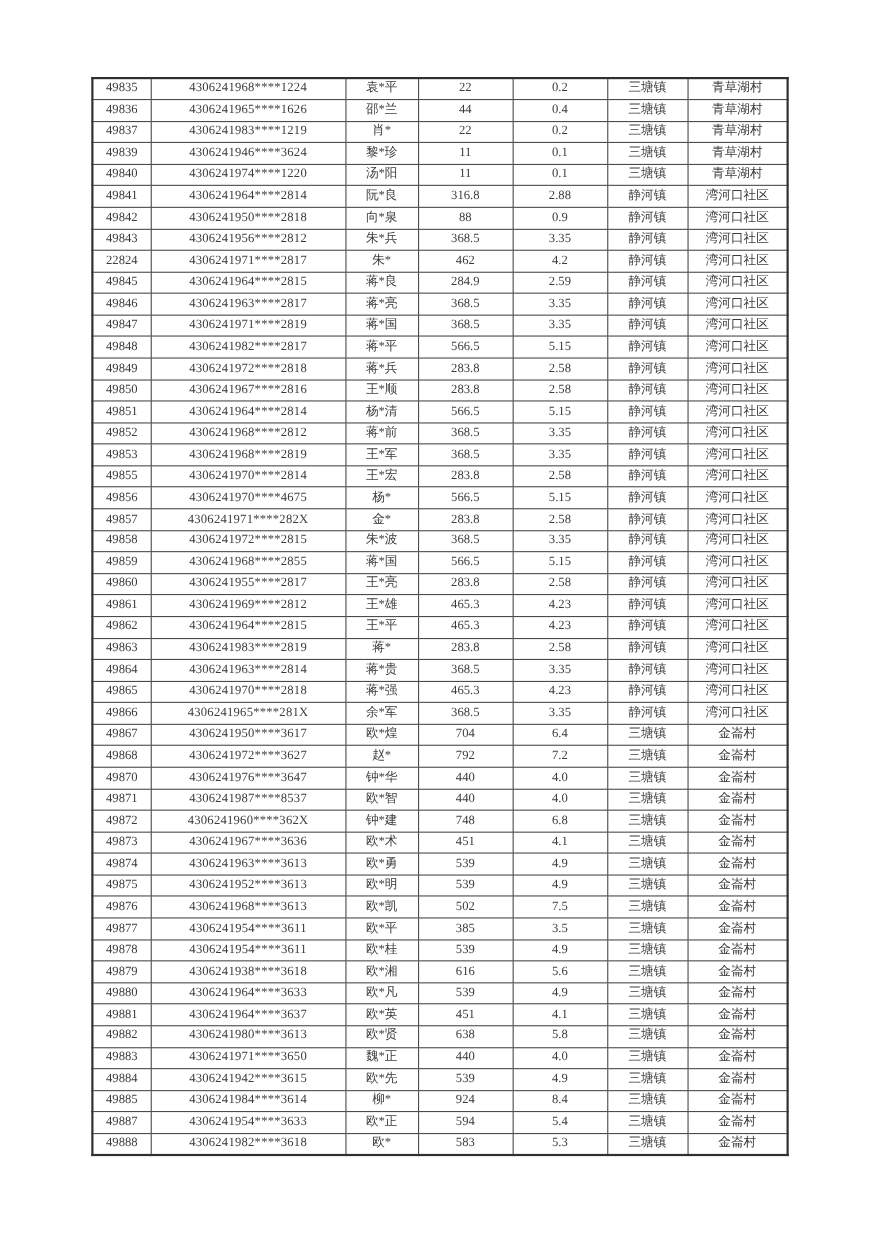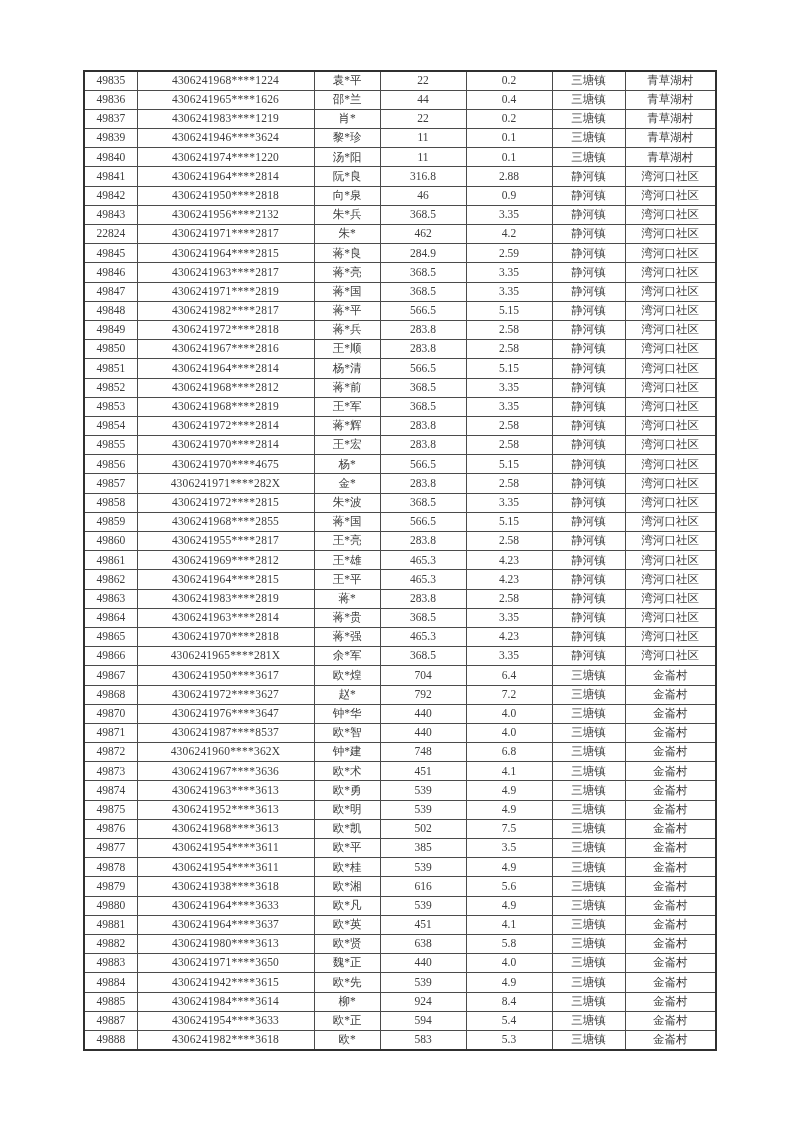--- a/index.html
+++ b/index.html
@@ -108,28 +108,28 @@
           <td class="col-name">阮*良</td>
           <td class="col-amount">316.8</td>
           <td class="col-area">2.88</td>
           <td class="col-town">静河镇</td>
           <td class="col-village">湾河口社区</td>
         </tr>
         <tr>
           <td class="col-serial">49842</td>
           <td class="col-id">4306241950****2818</td>
           <td class="col-name">向*泉</td>
-          <td class="col-amount">46</td>
+          <td class="col-amount">88</td>
           <td class="col-area">0.9</td>
           <td class="col-town">静河镇</td>
           <td class="col-village">湾河口社区</td>
         </tr>
         <tr>
           <td class="col-serial">49843</td>
-          <td class="col-id">4306241956****2132</td>
+          <td class="col-id">4306241956****2812</td>
           <td class="col-name">朱*兵</td>
           <td class="col-amount">368.5</td>
           <td class="col-area">3.35</td>
           <td class="col-town">静河镇</td>
           <td class="col-village">湾河口社区</td>
         </tr>
         <tr>
           <td class="col-serial">22824</td>
           <td class="col-id">4306241971****2817</td>
           <td class="col-name">朱*</td>
@@ -213,29 +213,20 @@
         <tr>
           <td class="col-serial">49853</td>
           <td class="col-id">4306241968****2819</td>
           <td class="col-name">王*军</td>
           <td class="col-amount">368.5</td>
           <td class="col-area">3.35</td>
           <td class="col-town">静河镇</td>
           <td class="col-village">湾河口社区</td>
         </tr>
         <tr>
-          <td class="col-serial">49854</td>
-          <td class="col-id">4306241972****2814</td>
-          <td class="col-name">蒋*辉</td>
-          <td class="col-amount">283.8</td>
-          <td class="col-area">2.58</td>
-          <td class="col-town">静河镇</td>
-          <td class="col-village">湾河口社区</td>
-        </tr>
-        <tr>
           <td class="col-serial">49855</td>
           <td class="col-id">4306241970****2814</td>
           <td class="col-name">王*宏</td>
           <td class="col-amount">283.8</td>
           <td class="col-area">2.58</td>
           <td class="col-town">静河镇</td>
           <td class="col-village">湾河口社区</td>
         </tr>
         <tr>
           <td class="col-serial">49856</td>

